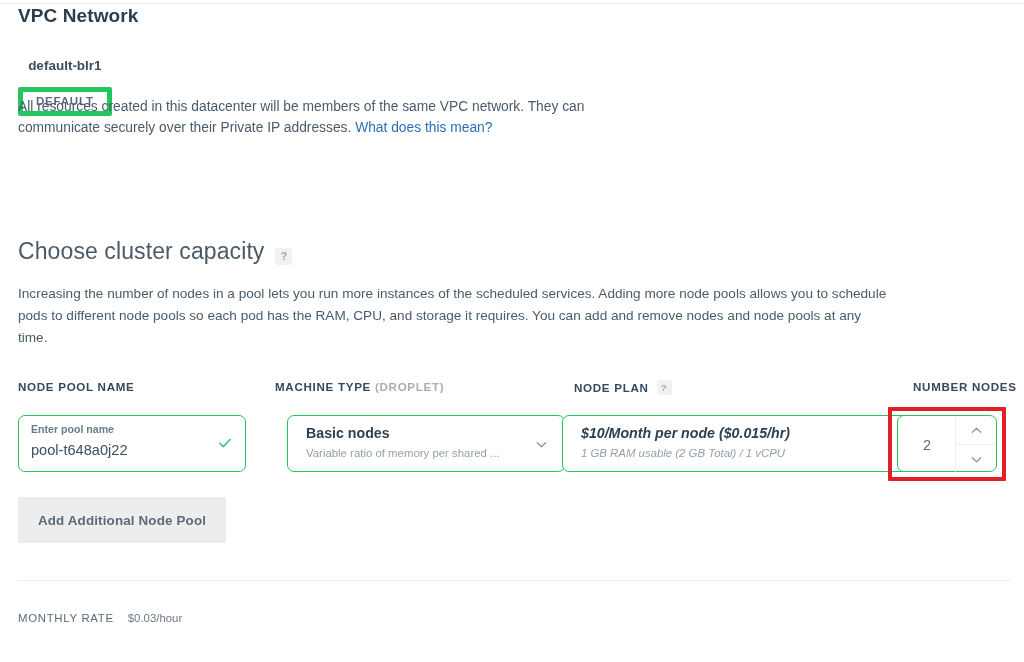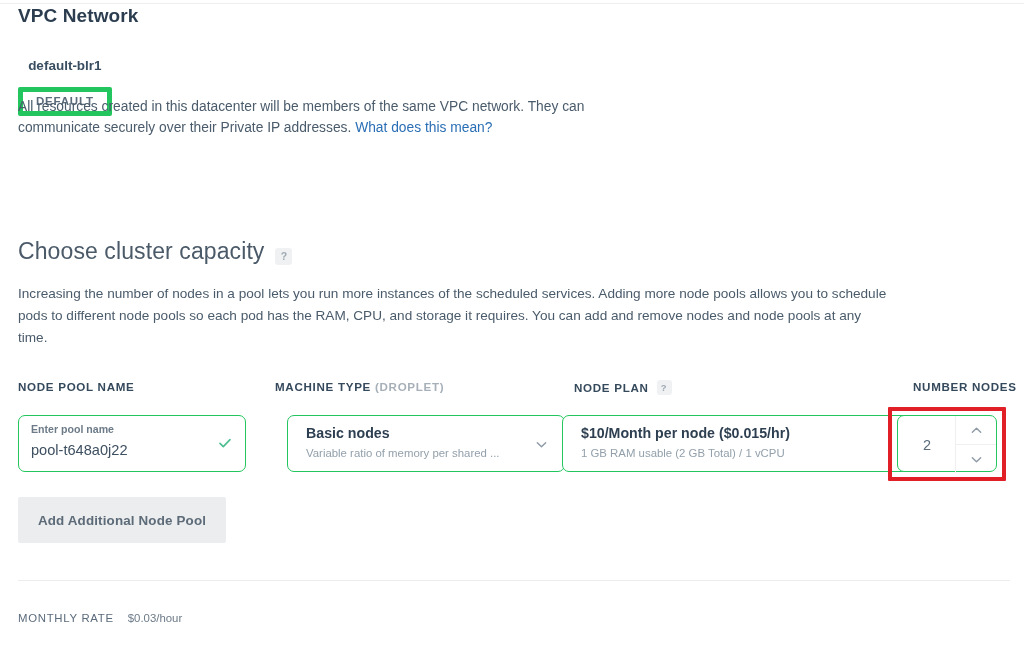--- a/index.html
+++ b/index.html
@@ -191,20 +191,21 @@
     top: 415px;
     width: 278px;
     height: 57px;
     margin-left: 20px;
   }
   .plan-box {
     left: 562px;
     top: 415px;
     width: 370px;
     height: 57px;
+    font-style: italic;
   }
   .sel-title {
     position: absolute;
     left: 18px;
     top: 9px;
     font-size: 14.2px;
     font-weight: bold;
     color: #2d3f50;
     white-space: nowrap;
   }

